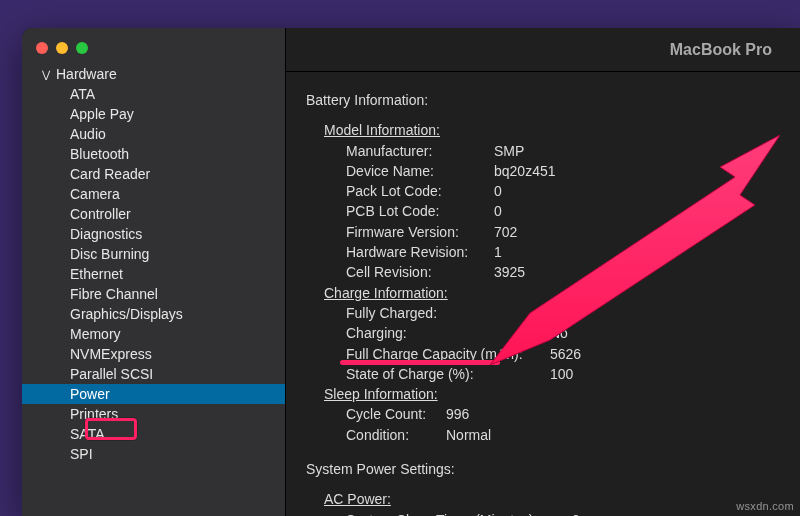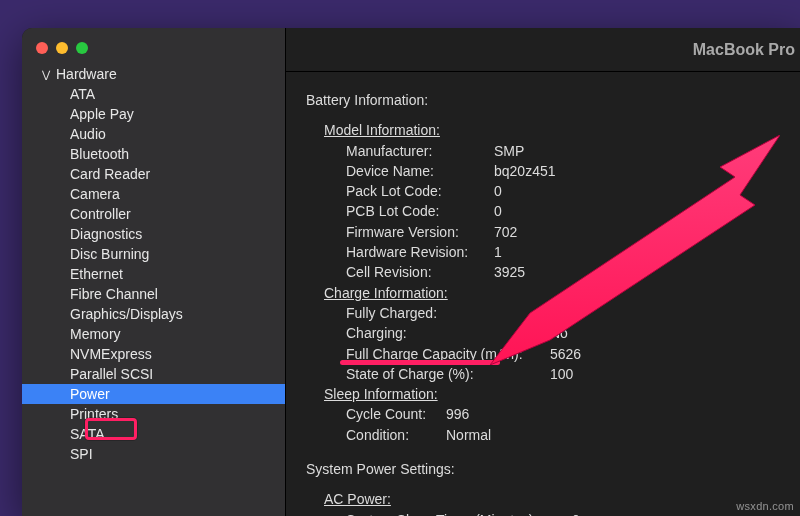--- a/index.html
+++ b/index.html
@@ -61,36 +61,36 @@
     .tree-group-header .disclosure {
       font-size: 10px;
       display: inline-block;
       width: 10px;
     }
     .tree-item {
       padding: 2px 0 2px 48px;
       white-space: nowrap;
     }
     .tree-item.selected {
-      background: #3b82f6;
+      background: #0369a1;
       color: #fff;
     }
     .content {
       flex: 1;
       background: #1f1f1f;
       color: #dcdcdc;
       position: relative;
       font-size: 14px;
     }
     .titlebar {
       height: 44px;
       display: flex;
       align-items: center;
       justify-content: flex-end;
-      padding: 0 5px;
+      padding: 0 28px;
       color: #a9a9a9;
       font-size: 16px;
       font-weight: 600;
       border-bottom: 1px solid #000;
     }
     .report {
       padding: 18px 20px;
       line-height: 1.45;
       font-family: -apple-system, "Helvetica Neue", Arial, sans-serif;
       white-space: nowrap;

